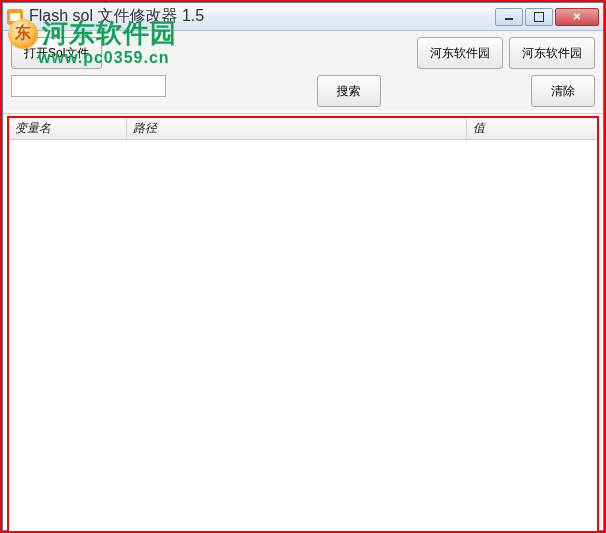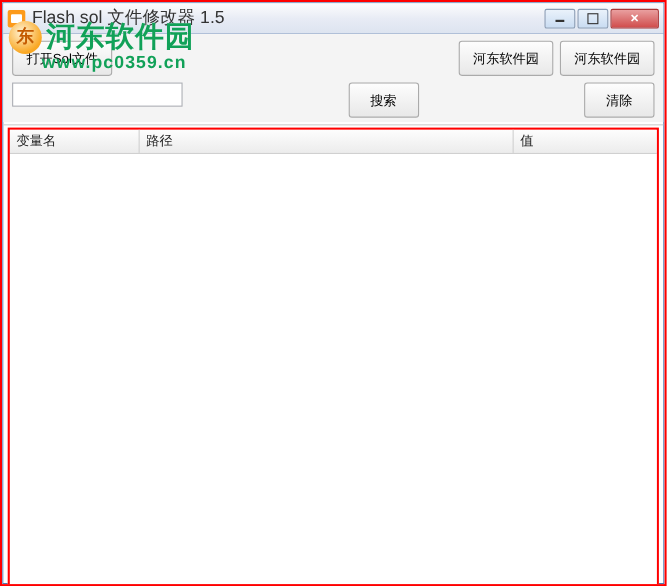--- a/index.html
+++ b/index.html
@@ -24,21 +24,21 @@
     .row1 { display: flex; gap: 6px; margin-bottom: 6px; }
     .row2 { display: flex; gap: 6px; justify-content: space-between; }
     .btn { height: 32px; padding: 0 12px; background: linear-gradient(to bottom, #fdfdfd, #e8e8e8); border: 1px solid #aaa; border-radius: 3px; cursor: pointer; font-size: 12px; display: flex; align-items: center; justify-content: center; min-width: 80px; }
     .spacer { flex: 1; }
     .search-input { width: 155px; height: 22px; border: 1px solid #abadb3; padding: 0 4px; background: #fff; }
     
     .divider { height: 1px; background: #ccc; margin: 2px 0; }
     
     .table-container { margin: 2px 4px 4px 4px; border: 2px solid red; height: calc(100% - 98px); background: #fff; }
     .table-header { display: flex; height: 22px; background: linear-gradient(to bottom, #fdfdfd, #ececec); border-bottom: 1px solid #d0d0d0; }
-    .th { border-right: 1px solid #d0d0d0; padding: 3px 6px; font-size: 12px; color: #222; display: flex; align-items: center; }
+    .th { border-right: 1px solid #d0d0d0; padding: 3px 6px; font-size: 12px; color: #222; display: flex; align-items: center; font-style: italic; }
     .th-name { width: 118px; }
     .th-path { flex: 1; }
     .th-value { width: 130px; border-right: none; }
     .table-body { height: calc(100% - 22px); background: #fff; overflow: auto; }
     
     .watermark { position: absolute; top: 14px; left: 6px; pointer-events: none; }
     .wm-line1 { display: flex; align-items: center; gap: 4px; }
     .wm-icon { width: 30px; height: 30px; background: radial-gradient(circle at 40% 35%, #fff4d8, #f9a722 70%); border-radius: 50%; display: flex; align-items: center; justify-content: center; color: #c45a00; font-weight: bold; font-size: 16px; }
     .wm-text { font-size: 26px; font-weight: bold; color: #11a158; text-shadow: 0 0 1px rgba(255,255,255,.7); letter-spacing: 1px; }
     .wm-url { font-size: 16px; font-weight: bold; color: #11a158; margin-left: 30px; margin-top: -2px; letter-spacing: 1px; }

